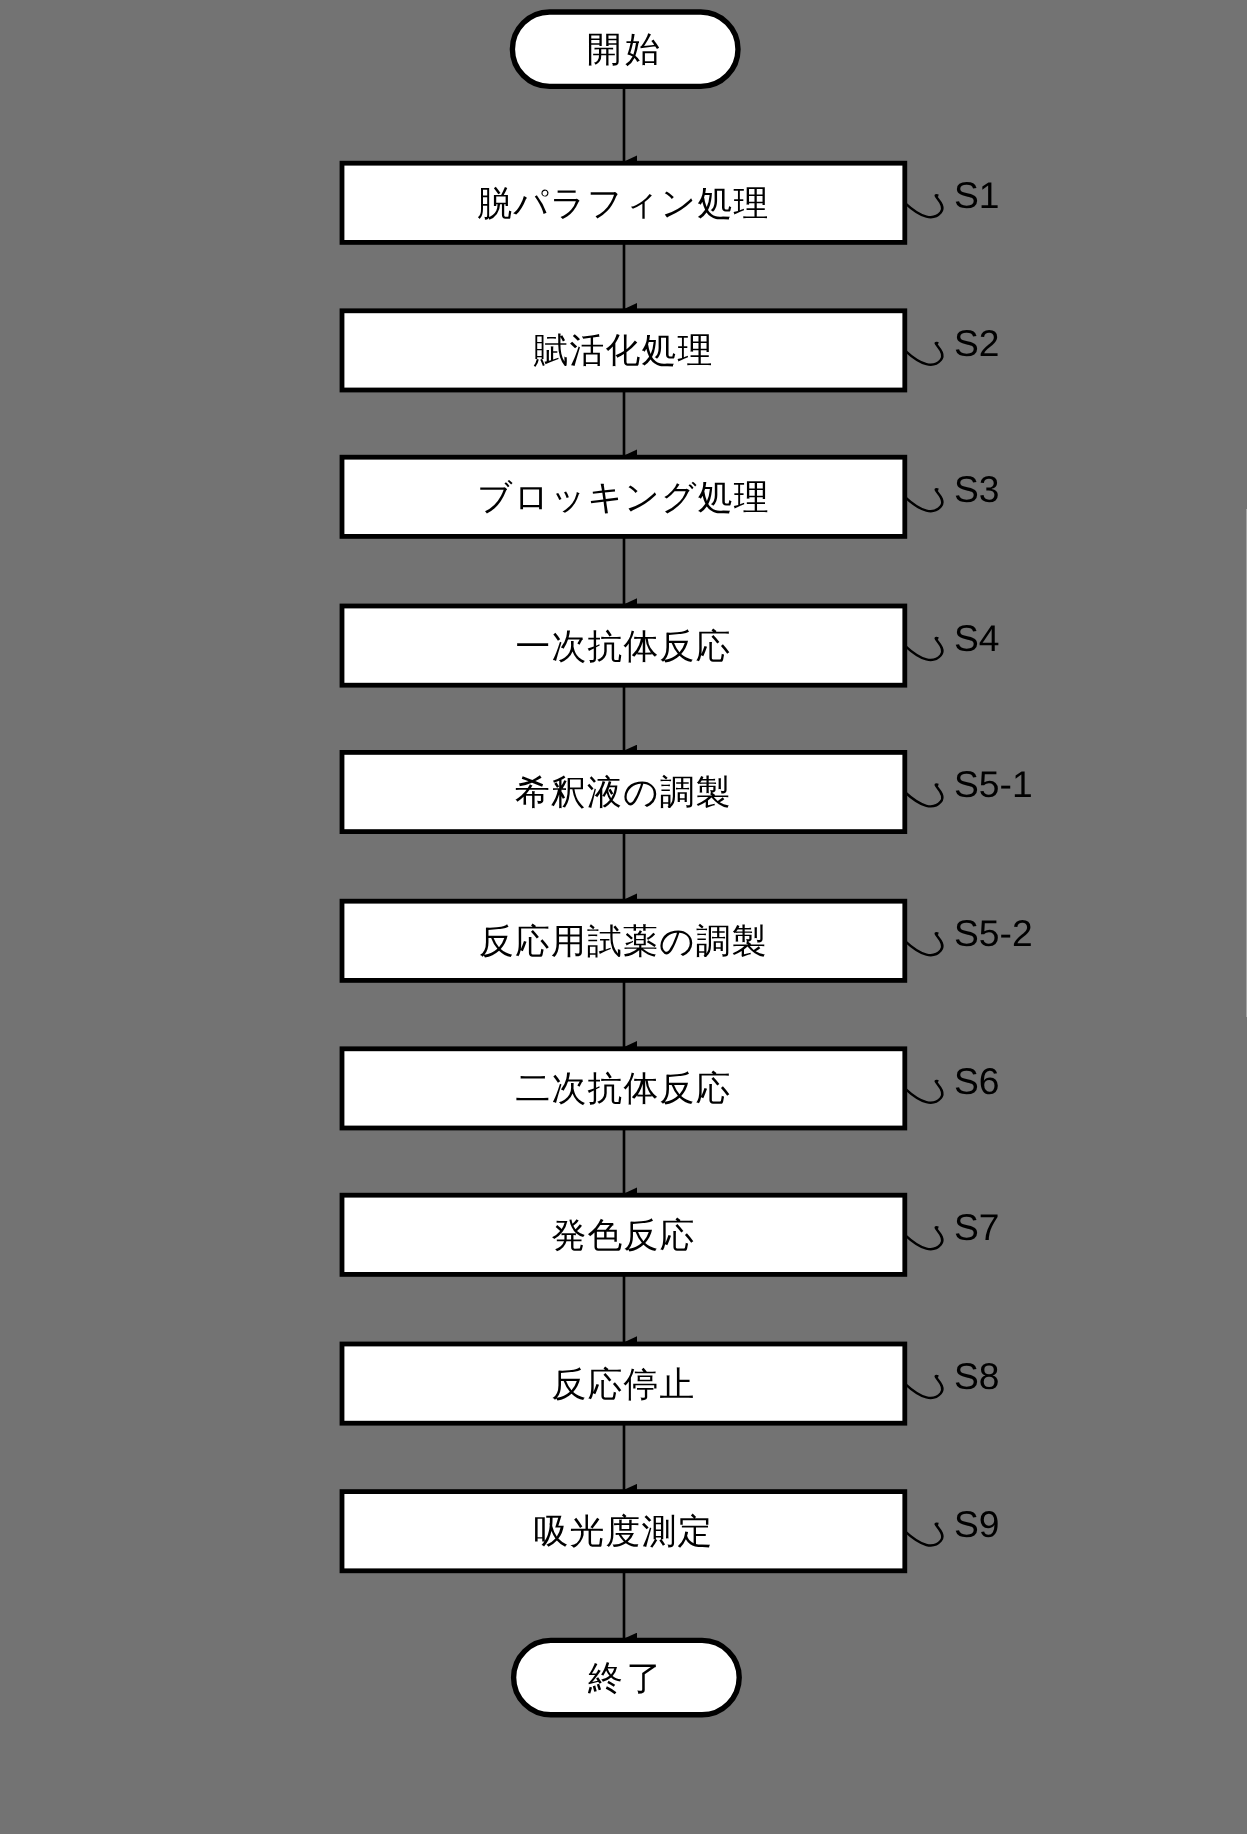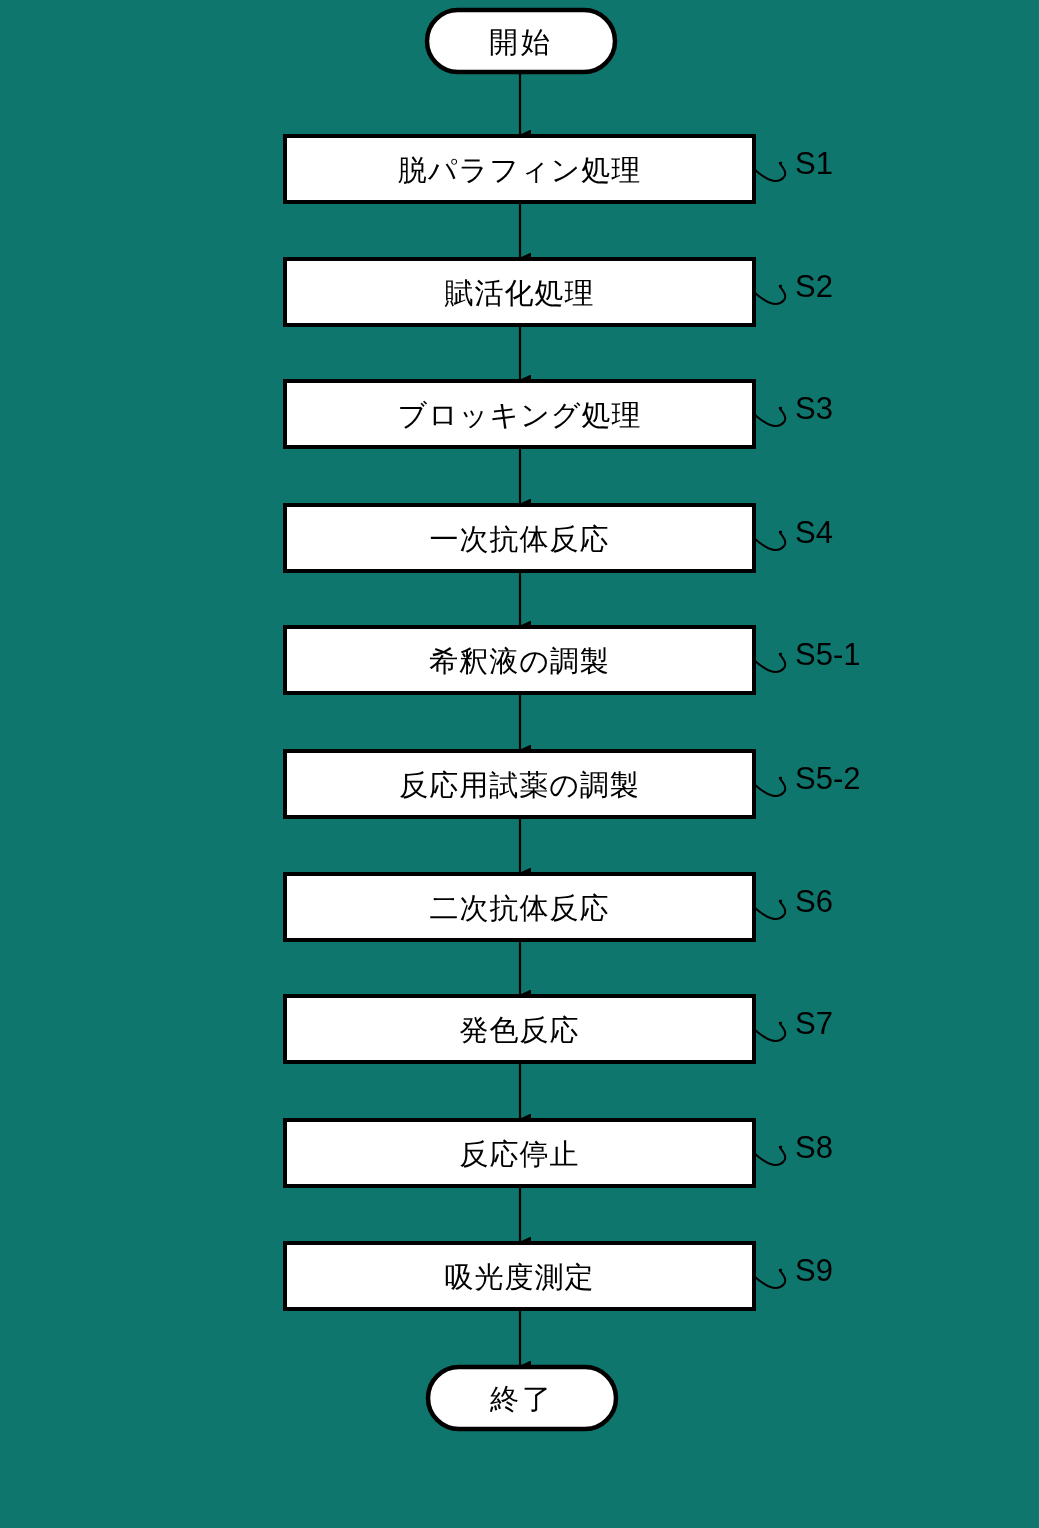--- a/index.html
+++ b/index.html
@@ -9,21 +9,21 @@
     background: #ffffff;
   }
   body {
     font-family: "Liberation Sans", "DejaVu Sans", sans-serif;
     color: #000000;
   }
   #figure {
     position: relative;
     width: 1039px;
     height: 1528px;
-    background: #0f766e;
+    background: #737373;
     overflow: hidden;
   }
   #flow-svg {
     position: absolute;
     left: 0;
     top: 0;
     width: 1039px;
     height: 1528px;
   }
   .node-shape {

